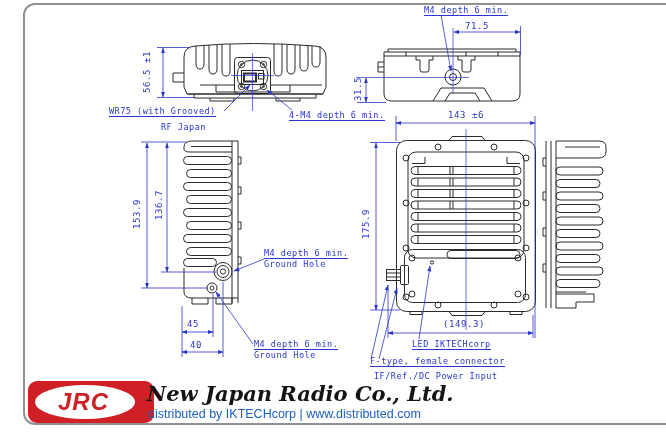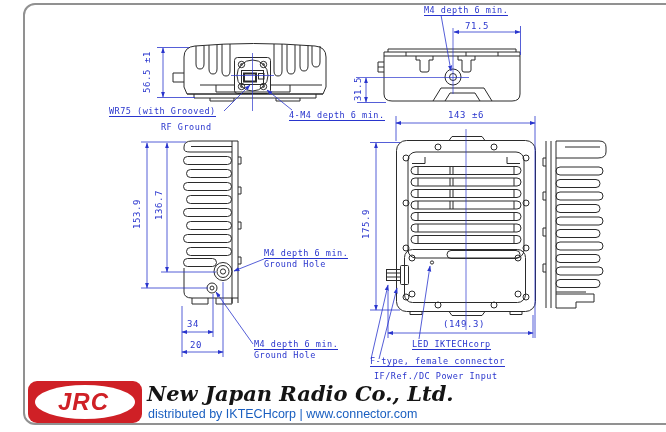--- a/index.html
+++ b/index.html
@@ -17,21 +17,21 @@
     letter-spacing:0.5px;white-space:nowrap;
   }
   .lbl.u{border-bottom:1px solid #2935cd;padding-bottom:0;}
   .dim{
     position:absolute;color:#2935cd;font-size:9px;line-height:10px;
     letter-spacing:0.6px;white-space:nowrap;
   }
   .rot{transform:rotate(-90deg);text-align:center;}
   
   #logo{
-    position:absolute;left:8px;top:381px;width:114px;height:42px;
+    position:absolute;left:8px;top:381px;width:126px;height:42px;
     background:#cf2026;border-radius:9px;text-decoration:underline;
   }
   #logo .ell{
     position:absolute;left:7px;top:4px;width:100px;height:34px;background:#ffffff;
     border-radius:50%;display:flex;align-items:center;justify-content:center;
   }
   #logo .jrc{
     color:#cf2026;font-family:"Liberation Sans",sans-serif;font-weight:bold;
     font-style:italic;font-size:24px;letter-spacing:1px;padding-right:3px;
   }
@@ -224,37 +224,37 @@
       <line x1="351" y1="359" x2="368" y2="285" marker-end="url(#arr)"></line>
       <line x1="359" y1="359" x2="377" y2="288" marker-end="url(#arr)"></line>
     </g>
   </svg>
 
   <div class="lbl u" style="left:404px;top:5px">M4 depth 6 min.</div>
   <div class="dim" style="left:445px;top:21px">71.5</div>
   <div class="dim rot" style="left:97px;top:67px;width:60px">56.5 ±1</div>
   <div class="dim rot" style="left:318px;top:84px;width:40px">31.5</div>
   <div class="lbl u" style="left:89px;top:106px">WR75 (with Grooved)</div>
-  <div class="lbl" style="left:141px;top:122px">RF Ground</div>
+  <div class="lbl" style="left:141px;top:122px">RF Japan</div>
   <div class="lbl u" style="left:269px;top:110px">4-M4 depth 6 min.</div>
   <div class="dim" style="left:428px;top:110px">143 ±6</div>
   <div class="dim rot" style="left:92px;top:209px;width:50px">153.9</div>
   <div class="dim rot" style="left:114px;top:200px;width:50px">136.7</div>
   <div class="dim rot" style="left:321px;top:219px;width:50px">175.9</div>
   <div class="lbl u" style="left:244px;top:248px">M4 depth 6 min.</div>
   <div class="lbl" style="left:244px;top:259px">Ground Hole</div>
-  <div class="dim" style="left:167px;top:319px">34</div>
-  <div class="dim" style="left:170px;top:340px">20</div>
+  <div class="dim" style="left:167px;top:319px">45</div>
+  <div class="dim" style="left:170px;top:340px">40</div>
   <div class="lbl u" style="left:234px;top:339px">M4 depth 6 min.</div>
   <div class="lbl" style="left:234px;top:350px">Ground Hole</div>
   <div class="dim" style="left:423px;top:319px">(149.3)</div>
   <div class="lbl u" style="left:392px;top:339px">LED IKTECHcorp</div>
   <div class="lbl u" style="left:350px;top:356px">F-type, female connector</div>
   <div class="lbl" style="left:354px;top:371px">IF/Ref./DC Power Input</div>
 
   <div id="logo">
     <div class="ell">
       <span class="jrc">JRC</span>
     </div>
   </div>
   <div id="company">New Japan Radio Co., Ltd.</div>
-  <div id="distrib">distributed by IKTECHcorp | www.connector.com</div>
+  <div id="distrib">distributed by IKTECHcorp | www.distributed.com</div>
 </div>
 
 </body></html>

